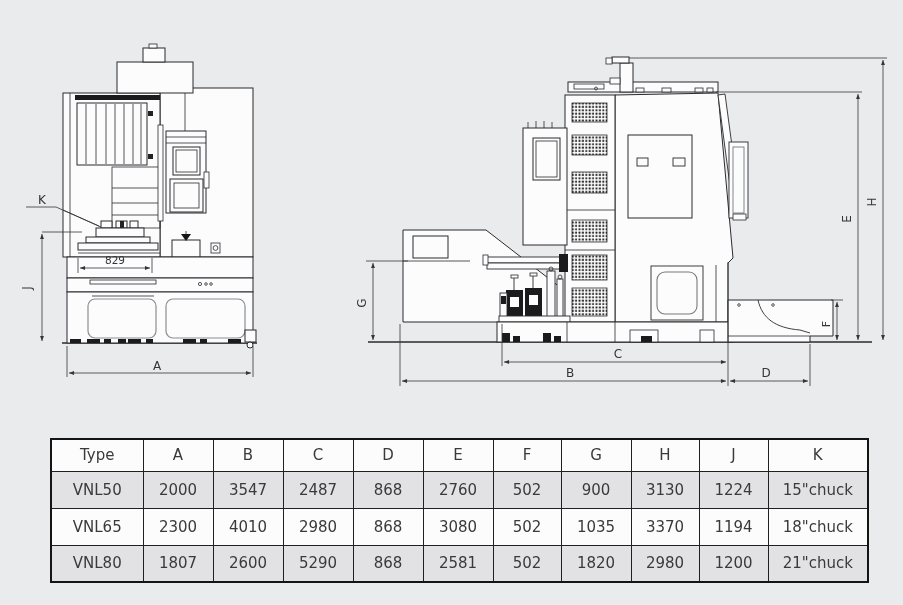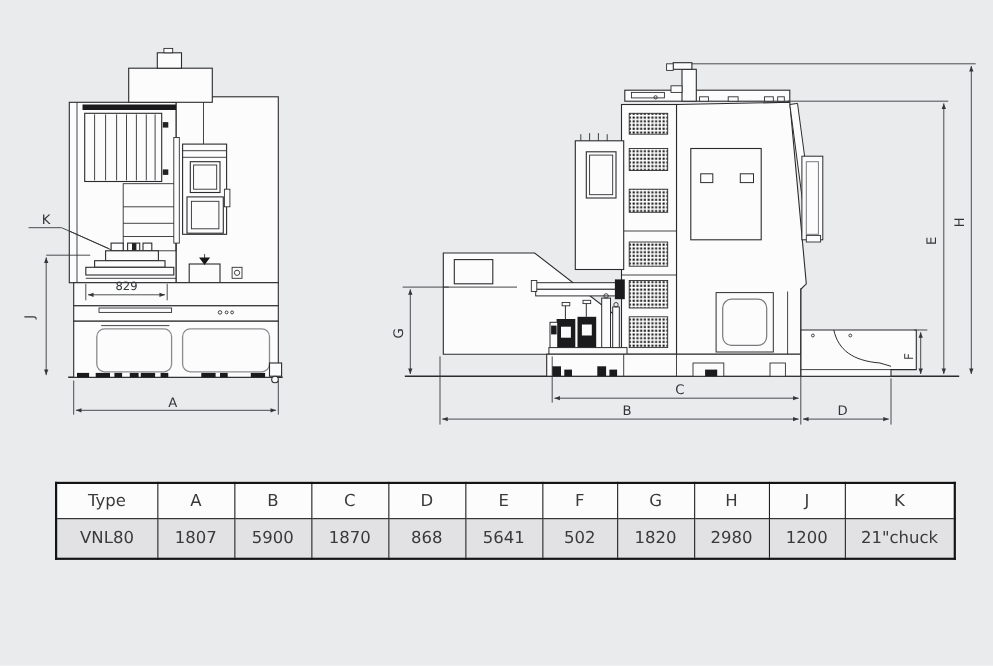--- a/index.html
+++ b/index.html
@@ -303,26 +303,52 @@
             <th>E</th>
             <th>F</th>
             <th>G</th>
             <th>H</th>
             <th>J</th>
             <th>K</th>
           </tr>
         </thead>
       <tbody>
           <tr class="shaded">
+            <td>VNL50</td>
+            <td>2000</td>
+            <td>3547</td>
+            <td>2487</td>
+            <td>868</td>
+            <td>2760</td>
+            <td>502</td>
+            <td>900</td>
+            <td>3130</td>
+            <td>1224</td>
+            <td>15"chuck</td>
+          </tr>
+          <tr>
+            <td>VNL65</td>
+            <td>2300</td>
+            <td>4010</td>
+            <td>2980</td>
+            <td>868</td>
+            <td>3080</td>
+            <td>502</td>
+            <td>1035</td>
+            <td>3370</td>
+            <td>1194</td>
+            <td>18"chuck</td>
+          </tr>
+          <tr class="shaded">
             <td>VNL80</td>
             <td>1807</td>
-            <td>5900</td>
-            <td>1870</td>
+            <td>2600</td>
+            <td>5290</td>
             <td>868</td>
-            <td>5641</td>
+            <td>2581</td>
             <td>502</td>
             <td>1820</td>
             <td>2980</td>
             <td>1200</td>
             <td>21"chuck</td>
           </tr>
         </tbody>
     </table>
   </div>
 </div>

